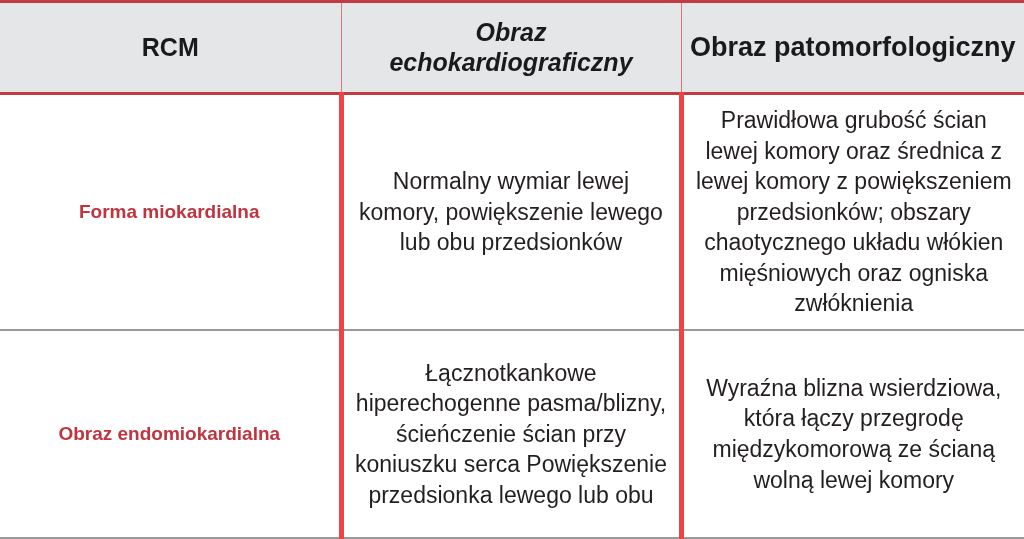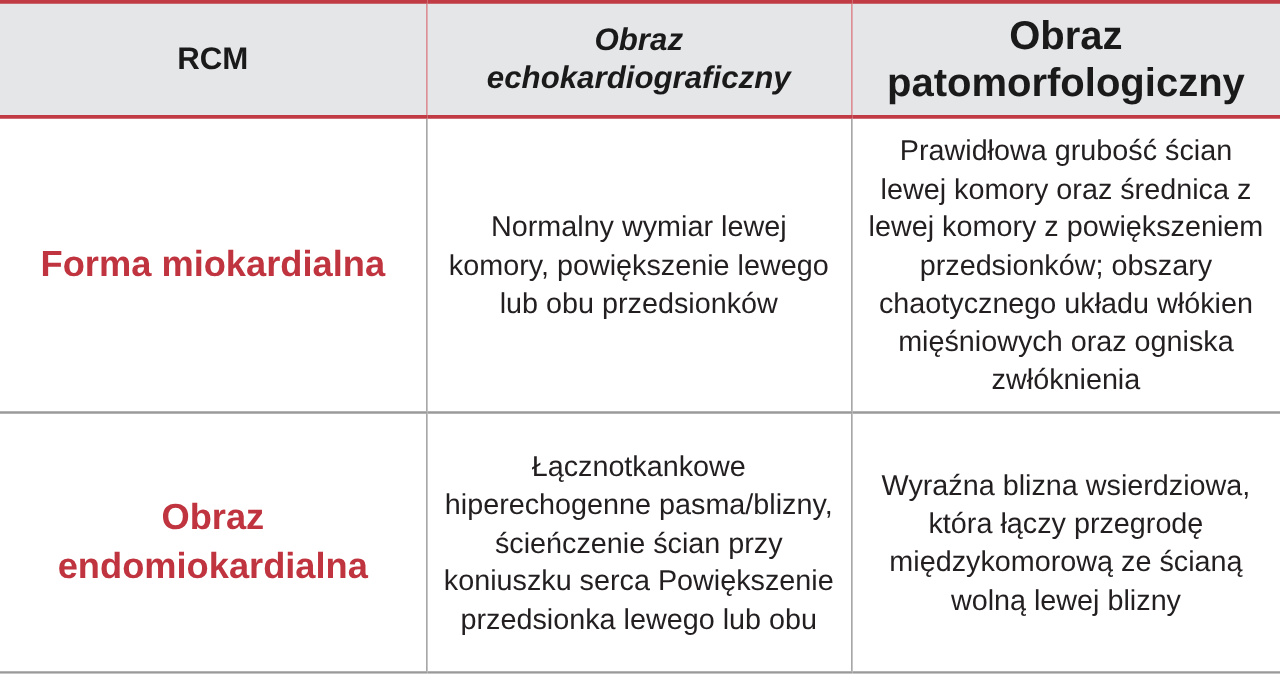--- a/index.html
+++ b/index.html
@@ -43,42 +43,42 @@
     text-align: center;
     vertical-align: middle;
     color: #1a1a1a;
     font-weight: bold;
     font-size: 25px;
     line-height: 1.18;
     padding: 2px 8px;
   }
   th.col1 { width: 341px; border-left: none; }
   th.col2 { width: 340px; font-style: italic; }
-  th.col3 { width: 343px; border-right: none; font-size: 32px; }
+  th.col3 { width: 343px; border-right: none; font-size: 27px; }
 
   
   td.body-cell {
     box-sizing: border-box;
     background: #ffffff;
-    border-left: 1px solid #ef4444;
+    border-left: 5px solid #ef4444;
     border-right: 1px solid #8c8c8c;
     border-bottom: 2px solid #9a9a9a;
     text-align: center;
     vertical-align: middle;
     color: #231f20;
     font-size: 23px;
     line-height: 1.33;
     padding: 10px 10px;
   }
   td.col1 {
     width: 341px;
     border-left: none;
     color: #c0343f;
     font-weight: bold;
-    font-size: 29px;
+    font-size: 19px;
   }
   td.col2 { width: 340px; }
   td.col3 { width: 343px; border-right: none; }
 
   tr.row-1 td.body-cell { height: 235px; }
   tr.row-2 td.body-cell { height: 208px; border-bottom: 2px solid #9a9a9a; }
 
   .cell-text { display: block; }
 </style>
 </head>
@@ -98,17 +98,17 @@
     </thead>
     <tbody>
       <tr class="row-1">
         <td class="body-cell col1">Forma miokardialna</td>
         <td class="body-cell col2">Normalny wymiar lewej komory, powiększenie lewego lub obu przedsionków</td>
         <td class="body-cell col3">Prawidłowa grubość ścian lewej komory oraz średnica z lewej komory z powiększeniem przedsionków; obszary chaotycznego układu włókien mięśniowych oraz ogniska zwłóknienia</td>
       </tr>
       <tr class="row-2">
         <td class="body-cell col1">Obraz endomiokardialna</td>
         <td class="body-cell col2">Łącznotkankowe hiperechogenne pasma/blizny, ścieńczenie ścian przy koniuszku serca Powiększenie przedsionka lewego lub obu</td>
-        <td class="body-cell col3">Wyraźna blizna wsierdziowa, która łączy przegrodę międzykomorową ze ścianą wolną lewej blizny</td>
+        <td class="body-cell col3">Wyraźna blizna wsierdziowa, która łączy przegrodę międzykomorową ze ścianą wolną lewej komory</td>
       </tr>
     </tbody>
   </table>
 </div>
 
 </body></html>

